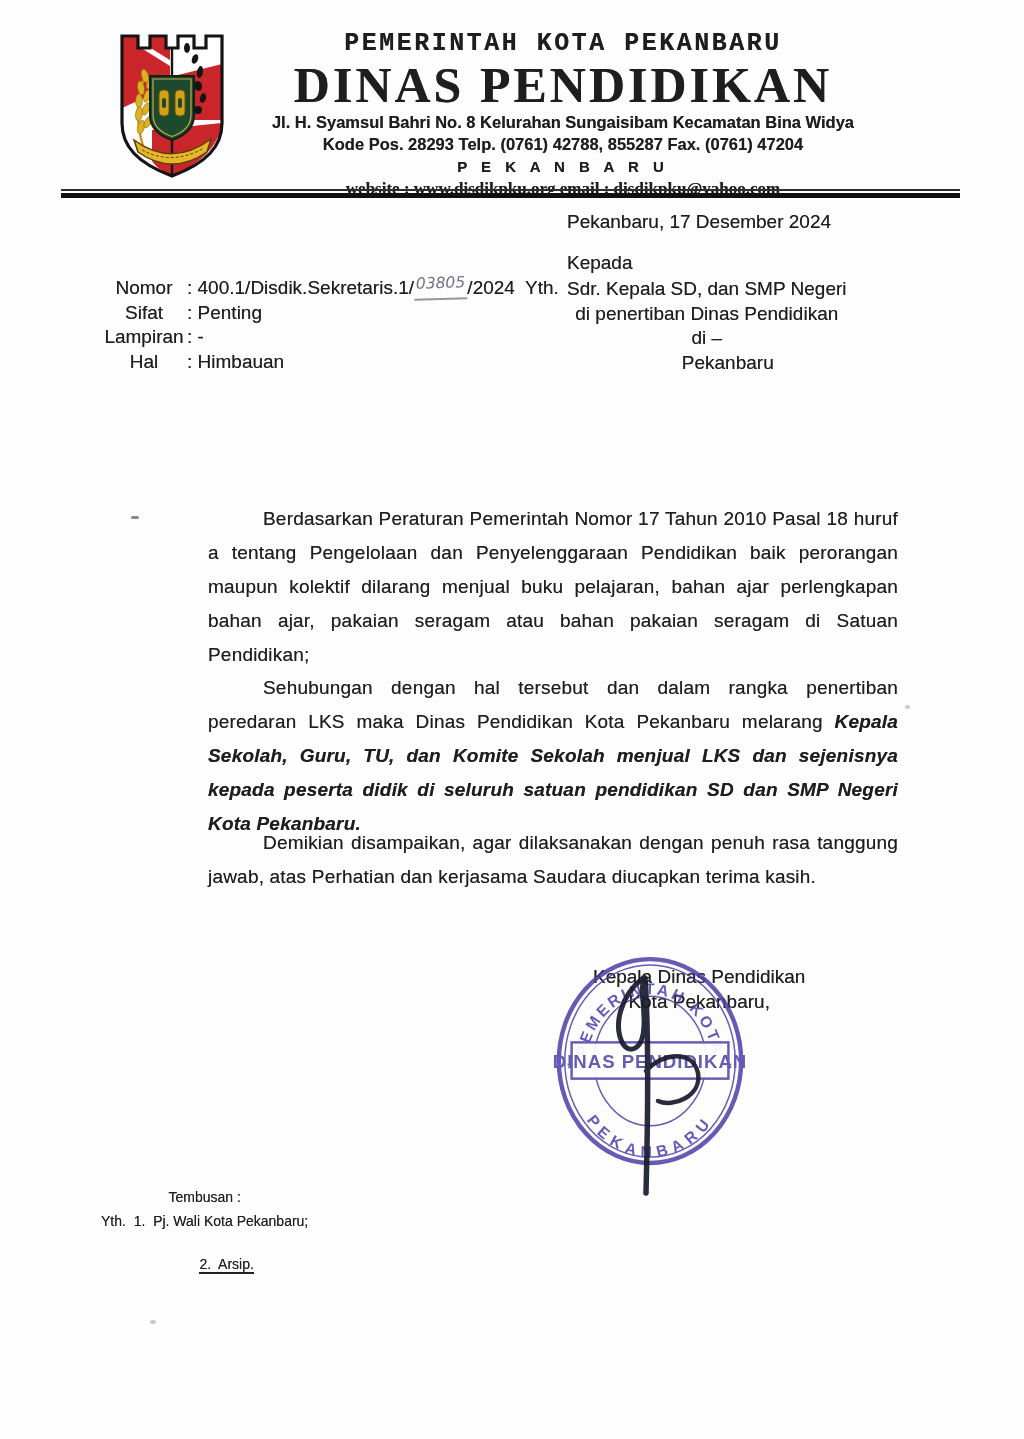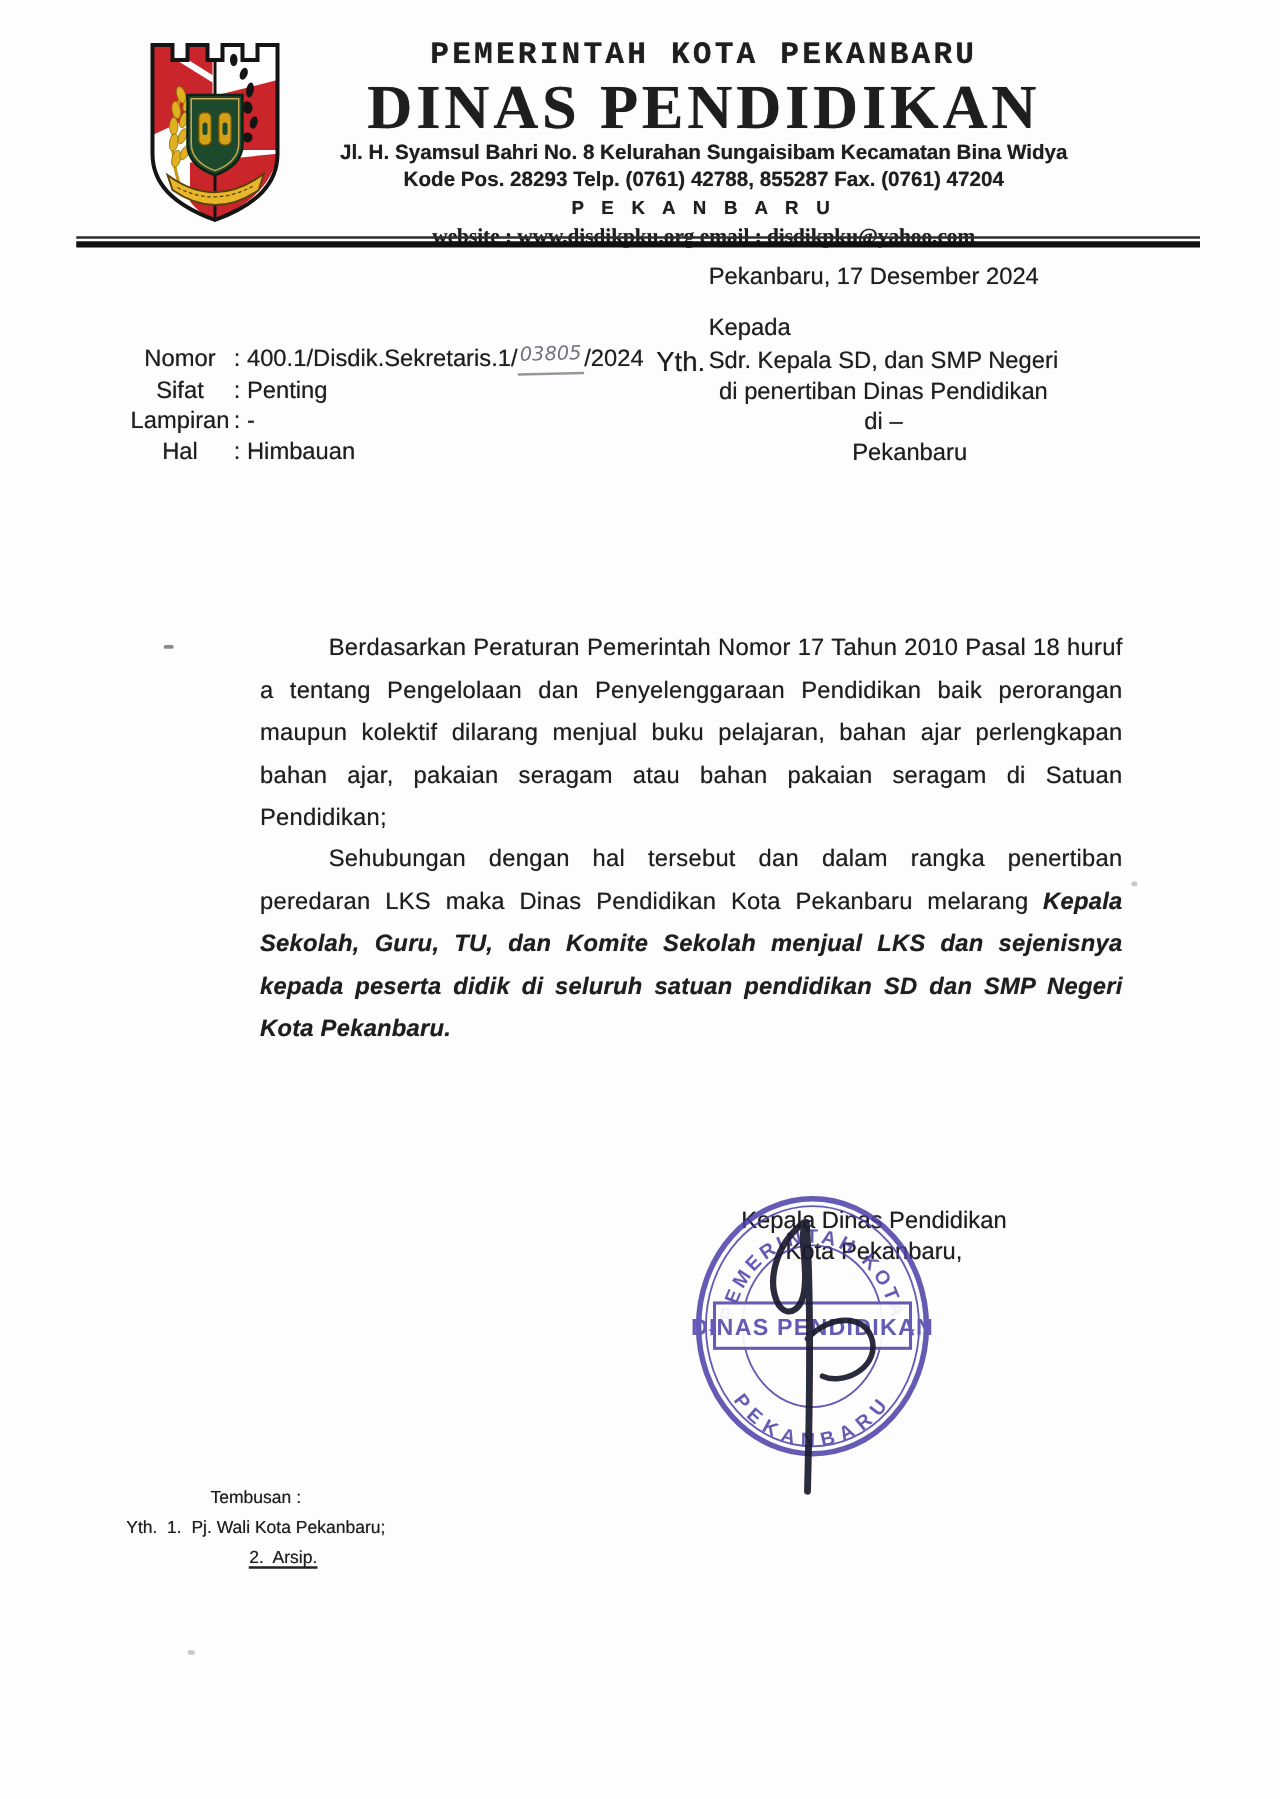--- a/index.html
+++ b/index.html
@@ -26,42 +26,42 @@
   .place-date{position:absolute;left:567px;top:211px;font-size:19px;}
   .kepada{position:absolute;left:567px;top:252px;font-size:19px;}
   .meta-block{position:absolute;left:101px;top:276px;font-size:19px;line-height:24.6px;}
   .meta-row{display:flex;white-space:pre;}
   .meta-label{width:86px;display:inline-block;}
   .hand{
     font-family:"DejaVu Sans",sans-serif;font-style:italic;font-size:15.5px;color:#73737f;
     border-bottom:2px solid #96969c;padding:0 2px;display:inline-block;transform:rotate(-1.5deg);
     line-height:17px;position:relative;top:-1px;text-shadow:none;
   }
-  .yth{position:absolute;left:525px;top:277px;font-size:22px;}
+  .yth{position:absolute;left:525px;top:277px;font-size:19px;}
   .recipient{position:absolute;left:567px;top:277px;font-size:19px;line-height:24.6px;}
   .recipient .indent{margin-left:42px;}
 
   
   .para{position:absolute;left:196px;width:690px;margin:12px;font-size:19px;line-height:34px;
         text-align:justify;text-indent:55px;letter-spacing:.2px;}
   .p1{top:490px;}
   .p2{top:659px;}
   .p3{top:814px;}
   .emph{font-weight:bold;font-style:italic;}
 
   
   .sig-title{position:absolute;left:593px;top:964px;font-size:19px;line-height:25px;}
   .sig-id{position:absolute;left:591px;top:1097px;font-size:19px;line-height:25.5px;}
   .stamp{position:absolute;left:552px;top:950px;width:196px;height:222px;opacity:.85;}
   .signature-ink{position:absolute;left:575px;top:956px;width:160px;height:250px;}
 
   
   .tembusan{position:absolute;left:101px;top:1186px;font-size:14px;line-height:23.8px;}
   .tembusan-line{white-space:pre;}
-  .tembusan .indent2{margin-left:44px;}
+  .tembusan .indent2{margin-left:44px;margin-top:19px;}
   .underline{border-bottom:2px solid #222;}
 
   
   .dot1{position:absolute;left:131px;top:516px;width:8px;height:3px;background:#8a8a8a;border-radius:2px;}
   .speck{position:absolute;background:#c9c9c9;border-radius:50%;}
 </style>
 </head>
 <body>
 
 <div class="page">
@@ -157,20 +157,21 @@
   <div class="yth scan">Yth.</div>
   <div class="recipient scan">
     <div>Sdr. Kepala SD, dan SMP Negeri</div>
     <div>di penertiban Dinas Pendidikan</div>
     <div>di –</div>
     <div class="indent">Pekanbaru</div>
   </div>
 
   <p class="para p1 scan">Berdasarkan Peraturan Pemerintah Nomor 17 Tahun 2010 Pasal 18 huruf a tentang Pengelolaan dan Penyelenggaraan Pendidikan baik perorangan maupun kolektif dilarang menjual buku pelajaran, bahan ajar perlengkapan bahan ajar, pakaian seragam atau bahan pakaian seragam di Satuan Pendidikan;</p>
   <p class="para p2 scan"><span>Sehubungan dengan hal tersebut dan dalam rangka penertiban peredaran LKS maka Dinas Pendidikan Kota Pekanbaru melarang </span><span class="emph">Kepala Sekolah, Guru, TU, dan Komite Sekolah menjual LKS dan sejenisnya kepada peserta didik di seluruh satuan pendidikan SD dan SMP Negeri Kota Pekanbaru.</span></p>
+  <p class="para p3 scan">Demikian disampaikan, agar dilaksanakan dengan penuh rasa tanggung jawab, atas Perhatian dan kerjasama Saudara diucapkan terima kasih.</p>
 
   <div class="sig-title scan">
     <div>Kepala Dinas Pendidikan</div>
     <div>Kota Pekanbaru,</div>
   </div>
 
   <div class="stamp">
     <svg viewBox="0 0 200 224" width="196" height="222">
       <defs>
         <path id="arcTop" d="M 34,122 A 66,78 0 0 1 166,122"></path>

